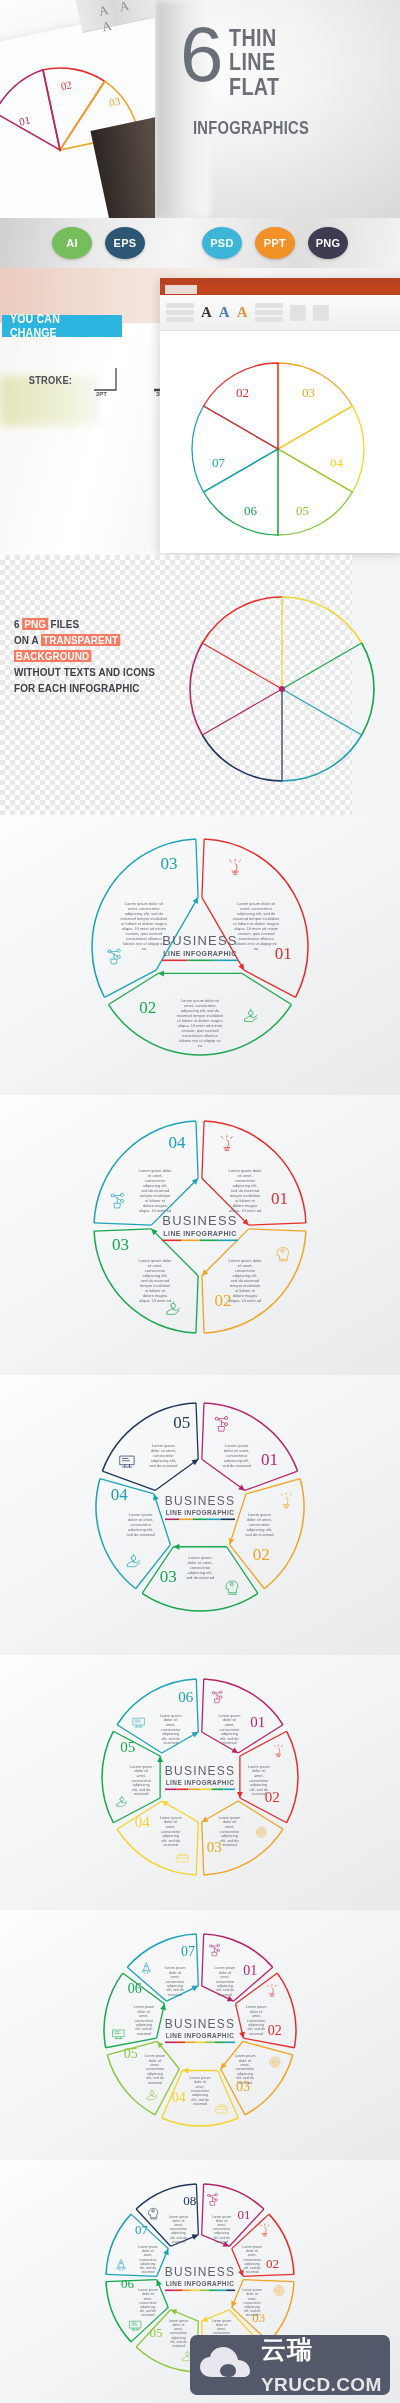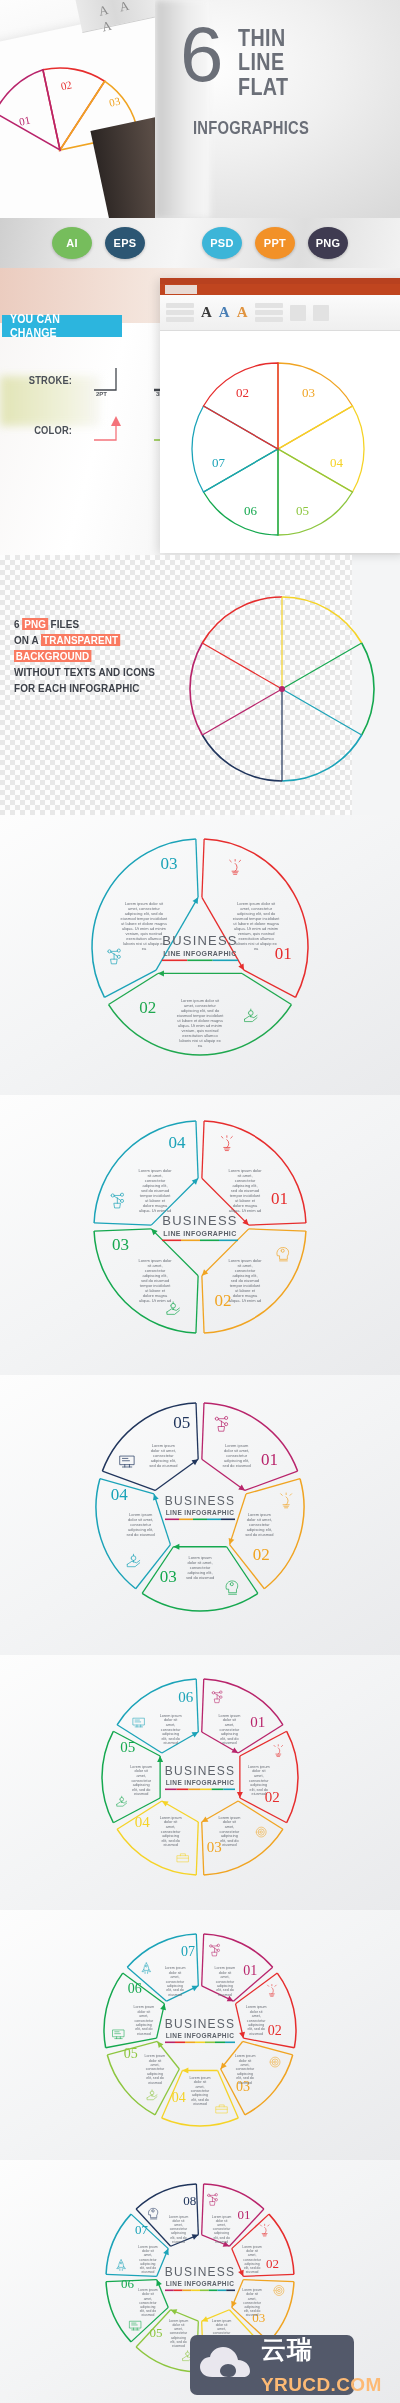--- a/index.html
+++ b/index.html
@@ -59,21 +59,21 @@
     filter: blur(3px);
   }
   .hero-title {
     position: absolute; left: 25px; top: 22px; display: flex; align-items: flex-start;
   }
   .hero-num {
     font-family: "Liberation Sans", sans-serif;
     font-size: 78px; line-height: .84; font-weight: 400; color: #6b6f78;
     letter-spacing: -3px;
   }
-  .hero-words { margin-left: 18px; margin-top: 4px; }
+  .hero-words { margin-left: 9px; margin-top: 4px; }
   .hero-words div {
     font-family: "Liberation Sans Narrow","Liberation Sans", sans-serif;
     font-weight: bold; font-size: 24px; line-height: 1.02; color: #6b6f78;
     letter-spacing: .5px; transform: scaleX(.82); transform-origin: left center;
   }
   .hero-sub {
     position: absolute; left: 38px; top: 118px;
     font-family: "Liberation Sans Narrow","Liberation Sans", sans-serif;
     font-weight: bold; font-size: 18px; color: #6b6f78; letter-spacing: .3px;
     transform: scaleX(.82); transform-origin: left center;
@@ -173,32 +173,32 @@
   
   .strip {
     position: absolute; left: 0; width: 400px;
     background: linear-gradient(150deg,#fdfdfd 0%,#f3f4f5 50%,#e9eaec 100%);
   }
   .strip svg { display: block; margin: 0 auto; }
 
   
   .watermark {
     position: absolute; left: 190px; top: 2335px;
-    width: 164px; height: 60px; border-radius: 7px;
+    width: 200px; height: 60px; border-radius: 7px;
     background: #53596a;
     display: flex; align-items: center; gap: 7px; padding-left: 8px;
   }
   .wm-cloud { width: 56px; height: 40px; flex: none; }
   .wm-text { display: flex; flex-direction: column; line-height: 1; }
   .wm-cn {
     color: #ffffff; font-size: 25px; font-weight: bold;
     font-family: "DejaVu Sans", sans-serif; letter-spacing: 1px;
   }
   .wm-en {
-    color: #fdba74; font-size: 19px; font-weight: bold; margin-top: 13px;
+    color: #e5e5e5; font-size: 19px; font-weight: bold; margin-top: 13px;
     font-family: "Liberation Sans", sans-serif; letter-spacing: .4px;
   }
 </style>
 </head>
 <body>
 
 <div id="page">
 
   <div class="band-hero">
 
@@ -268,35 +268,20 @@
         <div class="pt-cap">2PT</div>
       </div>
       <div class="swatch">
         <svg width="46" height="32">
             <path d="M4 26 L26 26 L26 4" fill="none" stroke="#43474e" stroke-width="2.3"></path>
           </svg>
         <div class="pt-cap">3PT</div>
       </div>
     </div>
 
-    <div class="prop-row" style="top:146px;">
-      <div class="prop-label">COLOR:</div>
-      <div class="swatch">
-        <svg width="46" height="32">
-          <path d="M4 26 L26 26 L26 10" fill="none" stroke="#f4737b" stroke-width="1.3"></path>
-          <path d="M26 2 L31 12 L21 12 Z" fill="#f4737b"></path>
-        </svg>
-      </div>
-      <div class="swatch">
-        <svg width="46" height="32">
-          <path d="M4 26 L26 26 L26 10" fill="none" stroke="#8dc63f" stroke-width="1.6"></path>
-          <path d="M26 2 L31 12 L21 12 Z" fill="none" stroke="#8dc63f" stroke-width="1.4"></path>
-        </svg>
-      </div>
-    </div>
 
 
     <div class="ppt-mock">
       <div class="ppt-titlebar"></div>
       <div class="ppt-ribbon2">
           <div class="tabbox"></div>
         </div>
       <div class="ppt-tools">
         <div class="tool-col">
             <i></i>

